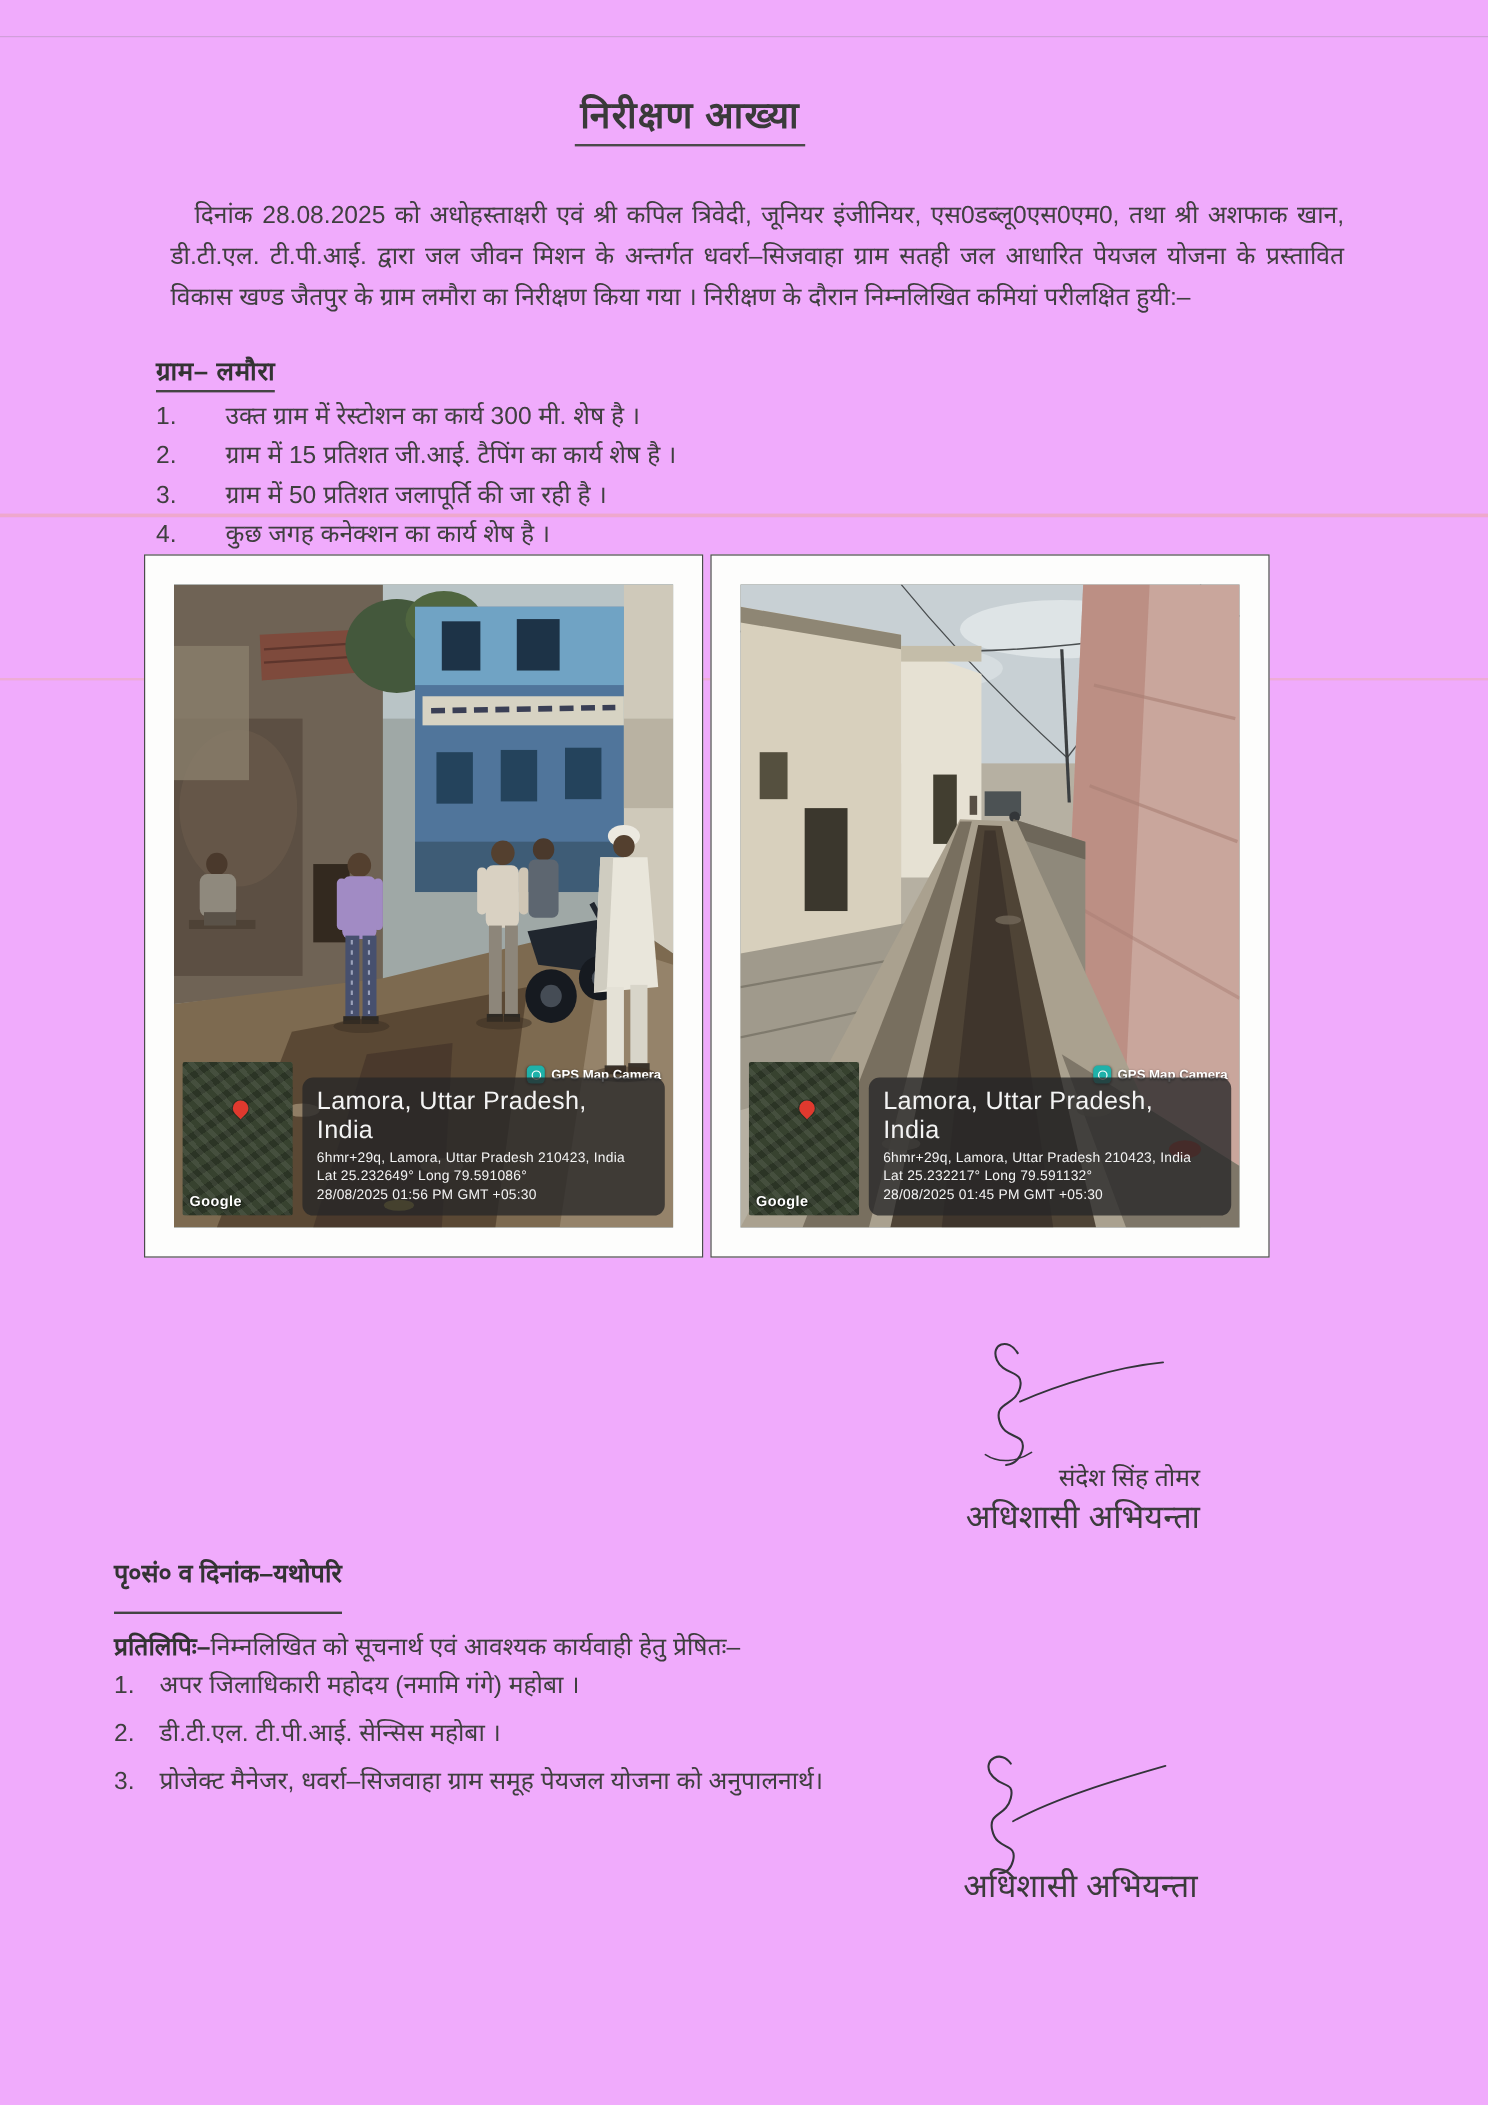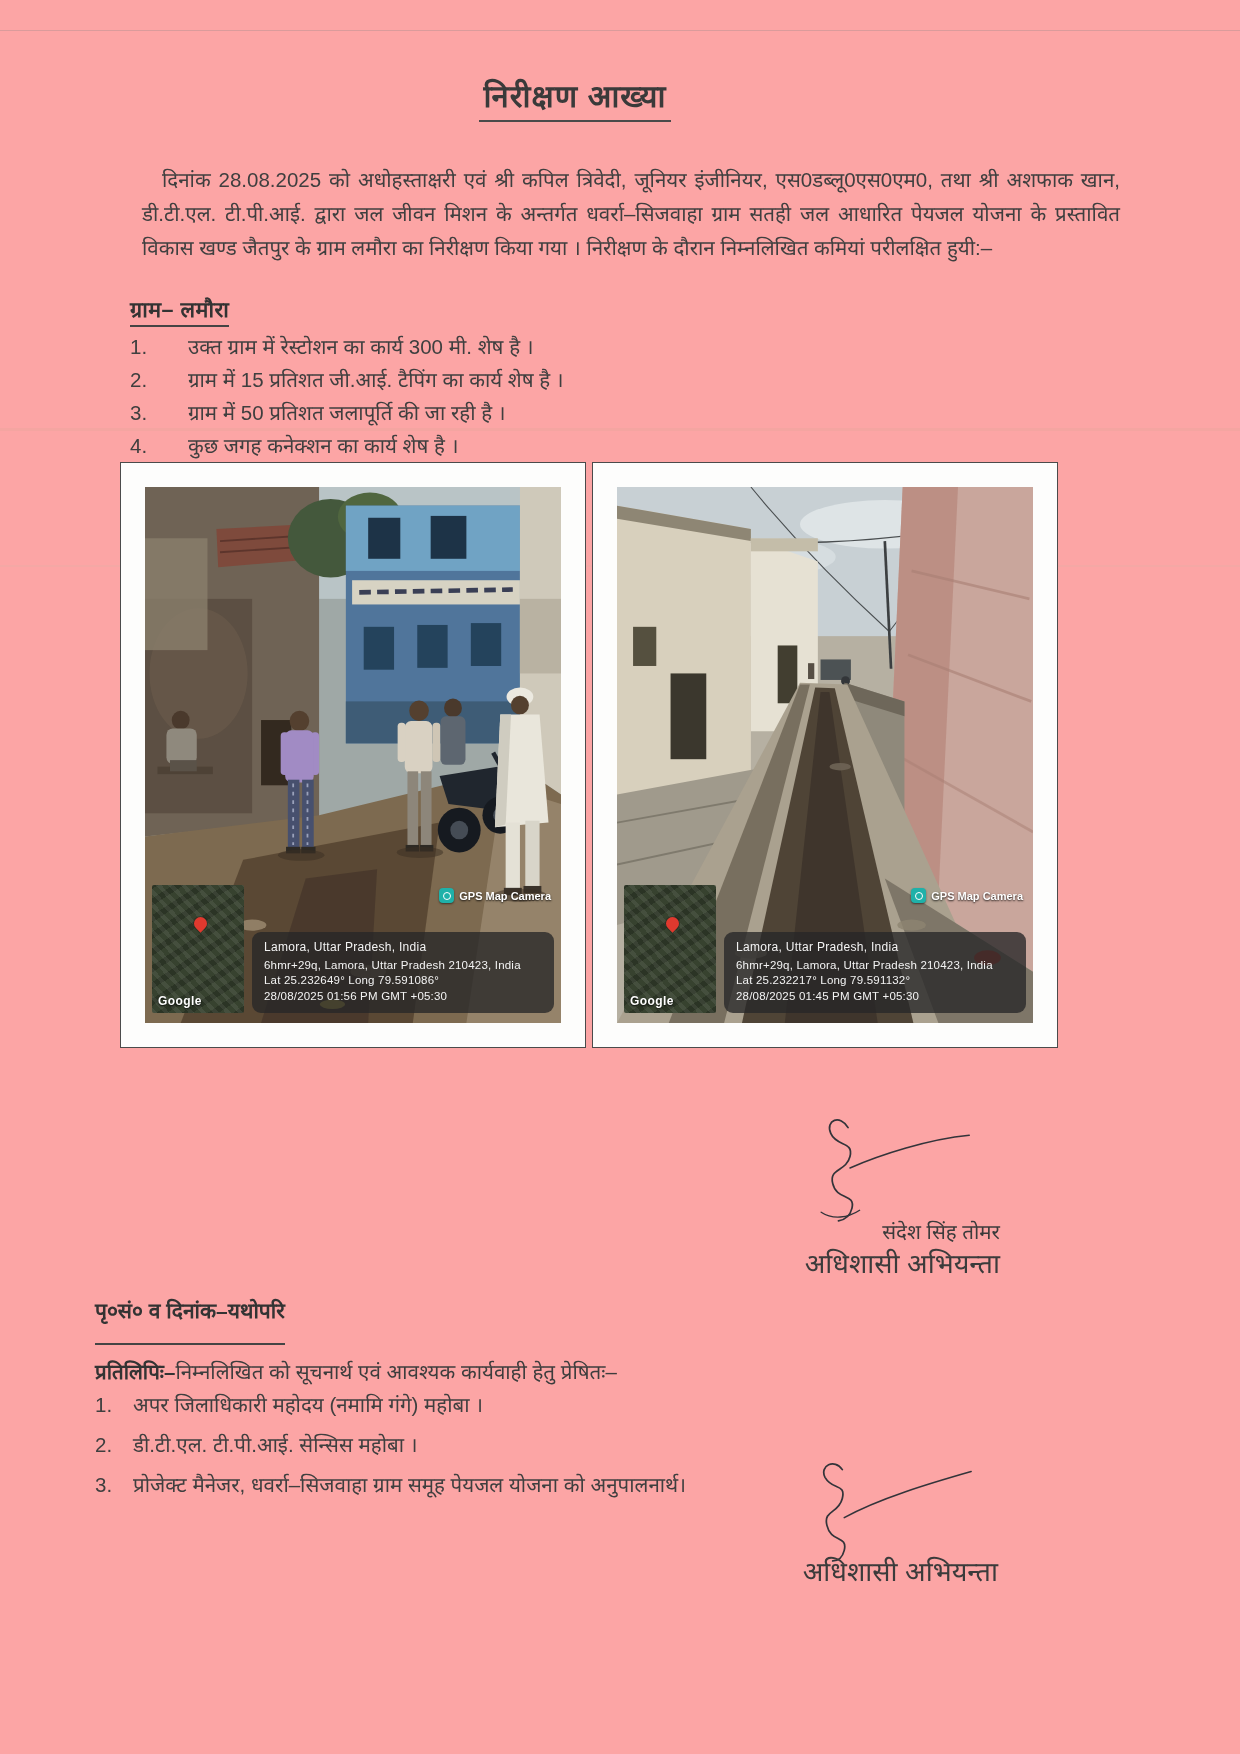--- a/index.html
+++ b/index.html
@@ -1,18 +1,18 @@
 <!DOCTYPE html>
 <html><head>
 <meta charset="utf-8">
 <style>
   html,body{margin:0;padding:0;background:#e8e8e6;}
   .page{
     position:relative;width:1240px;height:1754px;margin:0 auto;
-    background:#fca5a5;overflow:hidden;
+    background:#f0abfc;overflow:hidden;
     font-family:"Liberation Sans","DejaVu Sans",sans-serif;
     color:#3d3d3d;
   }
   
   .scan-grey{position:absolute;left:0;right:0;top:30px;height:1px;background:rgba(130,130,130,.28);}
   .scan-pink1{position:absolute;left:0;right:0;top:428px;height:3px;background:rgba(236,165,158,.5);}
   .scan-pink2{position:absolute;left:0;right:0;top:565px;height:2px;background:rgba(236,172,166,.45);}
 
   .title-wrap{position:absolute;top:74px;left:0;width:1150px;text-align:center;}
   .title{
@@ -52,21 +52,21 @@
     width:92px;height:128px;flex:none;position:relative;border-radius:2px;background:#37422f;
     background-image:
       repeating-linear-gradient(47deg, rgba(255,255,255,.07) 0 4px, rgba(0,0,0,0) 4px 9px),
       repeating-linear-gradient(-33deg, rgba(0,0,0,.22) 0 6px, rgba(0,0,0,0) 6px 14px);
   }
   .map-pin{position:absolute;left:42px;top:32px;width:13px;height:13px;background:#e0392e;
     border-radius:50% 50% 50% 0;transform:rotate(-45deg);box-shadow:0 0 0 1px rgba(0,0,0,.25);}
   .google-label{position:absolute;left:6px;bottom:5px;color:#fff;font-size:12px;font-weight:700;
     letter-spacing:.4px;text-shadow:0 1px 2px #000;}
   .gps-info{flex:1;background:rgba(38,38,40,.78);border-radius:9px;padding:8px 12px 9px;color:#f3f3f3;}
-  .gps-title{font-size:12px;margin-bottom:4px;letter-spacing:.3px;}
+  .gps-title{font-size:21px;margin-bottom:4px;letter-spacing:.3px;}
   .gps-line{font-size:11.5px;line-height:15.5px;letter-spacing:.2px;}
 
   .sig-block{position:absolute;text-align:right;}
   .sig1{left:700px;top:1114px;width:300px;}
   .sig2{left:702px;top:1458px;width:296px;}
   .sig-svg{display:block;margin:0 auto -6px;}
   .sig-name{font-size:20.5px;color:#3b3b3b;line-height:32px;}
   .sig-desig{font-size:27px;color:#3b3b3b;line-height:32px;}
 
   .endorse{position:absolute;left:95px;top:1296px;width:800px;}

